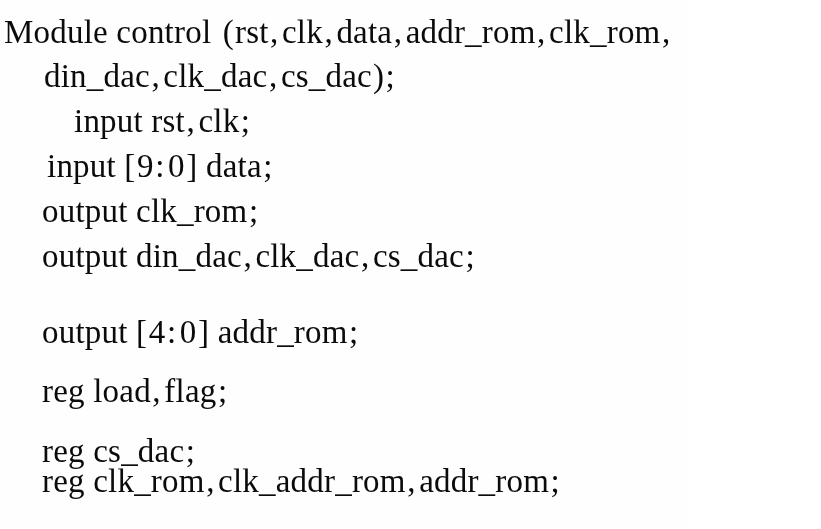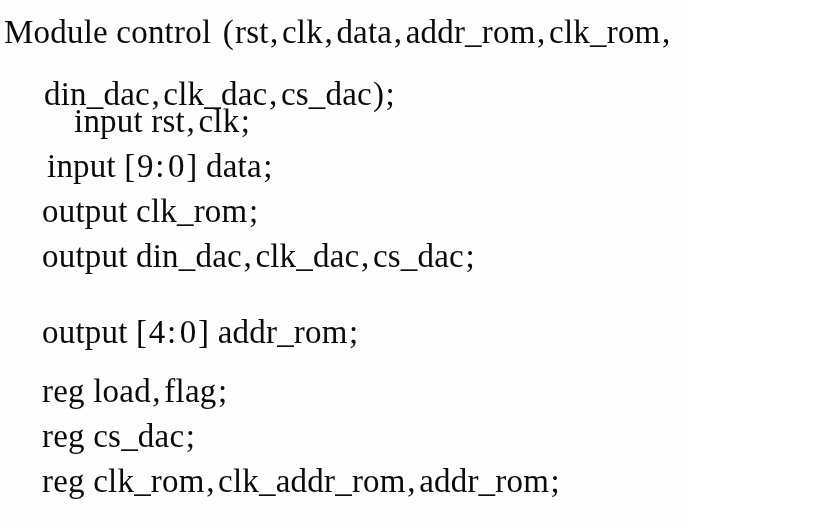--- a/index.html
+++ b/index.html
@@ -36,29 +36,29 @@
     color: #0b0b0b;
     font-family: "Liberation Serif", "DejaVu Serif", serif;
   }
 
   
   .lvl0 { padding-left: 4px; }
   
   .lvl1 { padding-left: 42px; }
 
   .code-line.l0  { top: 10px; }
-  .code-line.l1  { top: 72px; padding-left: 44px; }
+  .code-line.l1  { top: 54px; padding-left: 44px; }
   .code-line.l2  { top: 99px; margin-left: 32px; }
   .code-line.l3  { top: 144px; padding-left: 47px; }
   .code-line.l4  { top: 189px; text-align: right; }
   .code-line.l5  { top: 234px; text-align: right; }
   .code-line.l6  { top: 279px; margin-top: 31px; }
   .code-line.l7  { top: 324px; }
   .code-line.l8  { top: 369px; }
-  .code-line.l9  { top: 414px; }
+  .code-line.l9  { top: 429px; }
   .code-line.l10 { top: 459px; }
 </style>
 </head>
 <body>
 
 <div id="code-listing">
 
   <div class="code-line lvl0 l0"><span>M</span><span>o</span><span>d</span><span>u</span><span>l</span><span>e</span><span> </span><span>c</span><span>o</span><span>n</span><span>t</span><span>r</span><span>o</span><span>l</span><span> </span><span style="margin-left: 3px; margin-right: 1px;">(</span><span>r</span><span>s</span><span>t</span><span style="margin-left: 1.5px; margin-right: 3.5px;">,</span><span>c</span><span>l</span><span>k</span><span style="margin-left: 1.5px; margin-right: 3.5px;">,</span><span>d</span><span>a</span><span>t</span><span>a</span><span style="margin-left: 1.5px; margin-right: 3.5px;">,</span><span>a</span><span>d</span><span>d</span><span>r</span><span>_</span><span>r</span><span>o</span><span>m</span><span style="margin-left: 1.5px; margin-right: 3.5px;">,</span><span>c</span><span>l</span><span>k</span><span>_</span><span>r</span><span>o</span><span>m</span><span style="margin-left: 1.5px; margin-right: 3.5px;">,</span></div>
   <div class="code-line lvl0 l1"><span>d</span><span>i</span><span>n</span><span>_</span><span>d</span><span>a</span><span>c</span><span style="margin-left: 1.5px; margin-right: 3.5px;">,</span><span>c</span><span>l</span><span>k</span><span>_</span><span>d</span><span>a</span><span>c</span><span style="margin-left: 1.5px; margin-right: 3.5px;">,</span><span>c</span><span>s</span><span>_</span><span>d</span><span>a</span><span>c</span><span style="margin-left: 1px;">)</span><span style="margin-left: 1.5px; margin-right: 3.5px;">;</span></div>
   <div class="code-line lvl1 l2"><span>i</span><span>n</span><span>p</span><span>u</span><span>t</span><span> </span><span>r</span><span>s</span><span>t</span><span style="margin-left: 1.5px; margin-right: 3.5px;">,</span><span>c</span><span>l</span><span>k</span><span style="margin-left: 1.5px; margin-right: 3.5px;">;</span></div>

